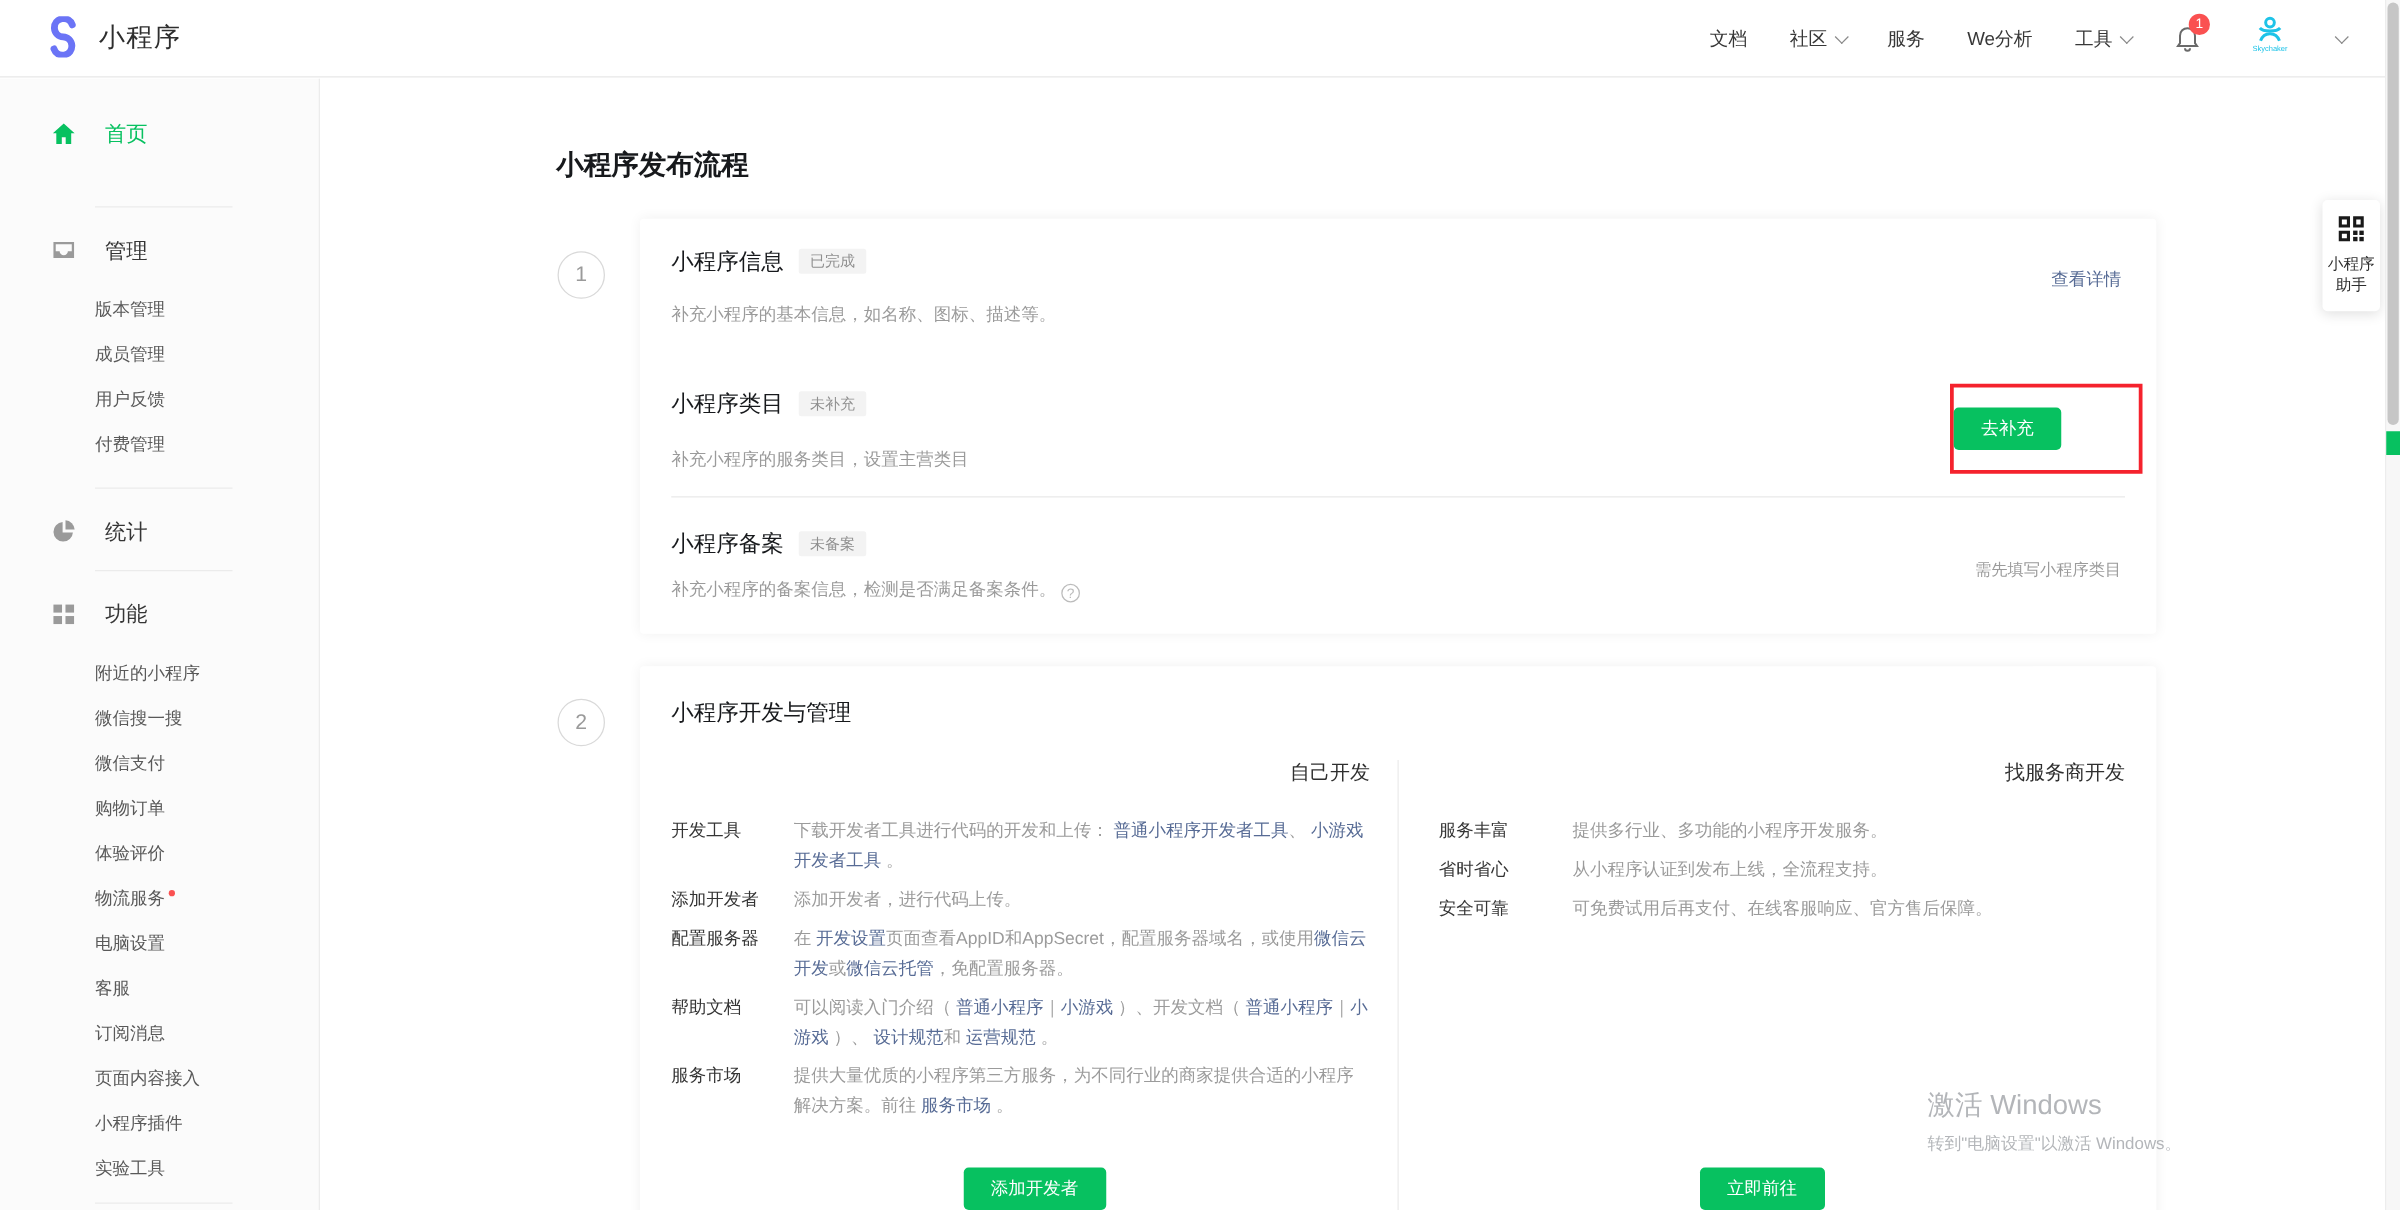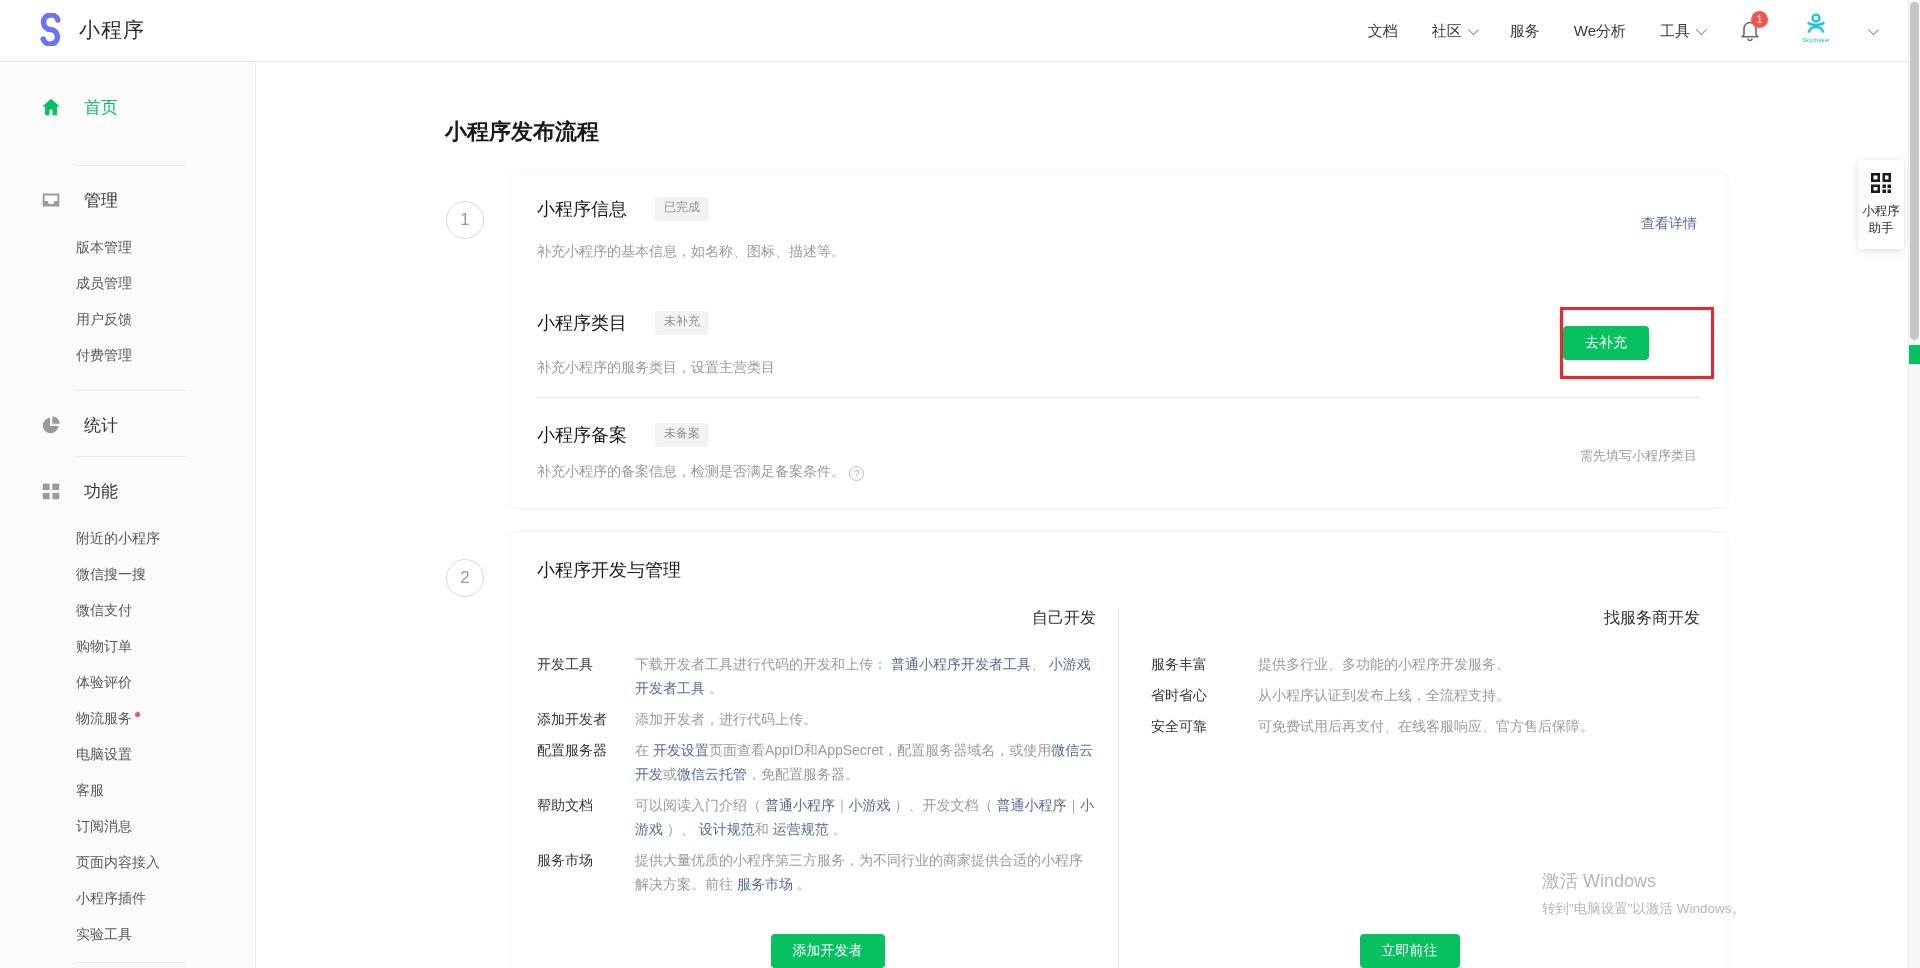--- a/index.html
+++ b/index.html
@@ -44,21 +44,21 @@
 
   
   .page-title { position:absolute; left:445px; top:102px; font-size:22px; font-weight:700; color:#17191c; }
   .step-circle { position:absolute; width:38px; height:38px; border-radius:50%; border:1px solid #d9d9d9;
     background:#fff; color:#9a9a9a; font-size:17px; display:flex; align-items:center; justify-content:center; }
   .card { position:absolute; left:512px; width:1213px; background:#fff;
     box-shadow:0 0 10px rgba(0,0,0,0.06); border-radius:3px; }
   .card1 { top:175px; height:332px; }
   .card2 { top:533px; height:460px; }
 
-  .itm-head { position:absolute; left:25px; display:flex; gap:28px; }
+  .itm-head { position:absolute; left:25px; display:flex; align-items:center; gap:12px; }
   .itm-title { font-size:18px; font-weight:500; color:#17191c; }
   .status-badge { font-size:12px; color:var(--badge-text); background:var(--badge-bg);
     padding:3px 9px; border-radius:2px; line-height:14px; }
   .itm-desc { position:absolute; left:25px; font-size:14px; color:#9b9b9b; }
   .view-link { position:absolute; right:28px; top:40px; font-size:14px; color:var(--link); cursor:pointer; text-decoration:none; }
   .hlbox { position:absolute; left:1048px; top:132px; width:154px; height:72px;
     border:3px solid var(--highlight); display:flex; align-items:center; }
   .gbtn { background:var(--accent); color:#fff; font-size:14px; border:none; border-radius:4px;
     padding:8px 22px; cursor:pointer; font-family:inherit; white-space:nowrap; }
   .c1-div { position:absolute; left:25px; right:25px; top:222px; border-top:1px solid #e9e9e9; }
@@ -79,21 +79,21 @@
   .col-btn { position:absolute; top:326px; left:50%; transform:translateX(-50%); }
 
   
   .assistant { position:absolute; right:16px; top:160px; width:46px; padding:11px 0 12px;
     background:#fff; border-radius:4px; box-shadow:0 2px 10px rgba(0,0,0,0.13);
     display:flex; flex-direction:column; align-items:center; cursor:pointer; z-index:5; }
   .assistant .lbl { margin-top:8px; font-size:12.5px; color:#2e2e2e; line-height:17px; text-align:center; }
 
   
   .watermark { position:absolute; left:1542px; top:869px; color:#a6a9ad; opacity:0.85; z-index:4; }
-  .wm1 { font-size:18px; }
+  .wm1 { font-size:22px; }
   .wm2 { font-size:13.5px; margin-top:7px; }
 
   
   .scroll-track { position:absolute; right:0; top:0; width:12px; height:968px;
     background:#f7f7f7; border-left:1px solid #ededed; z-index:10; }
   .scroll-thumb { position:absolute; left:1px; top:2px; width:9px; height:338px;
     background:#c6c6c6; border-radius:5px; }
   .scroll-marker { position:absolute; left:0; top:345px; width:11px; height:19px; background:var(--accent); }
 </style>
 </head>

